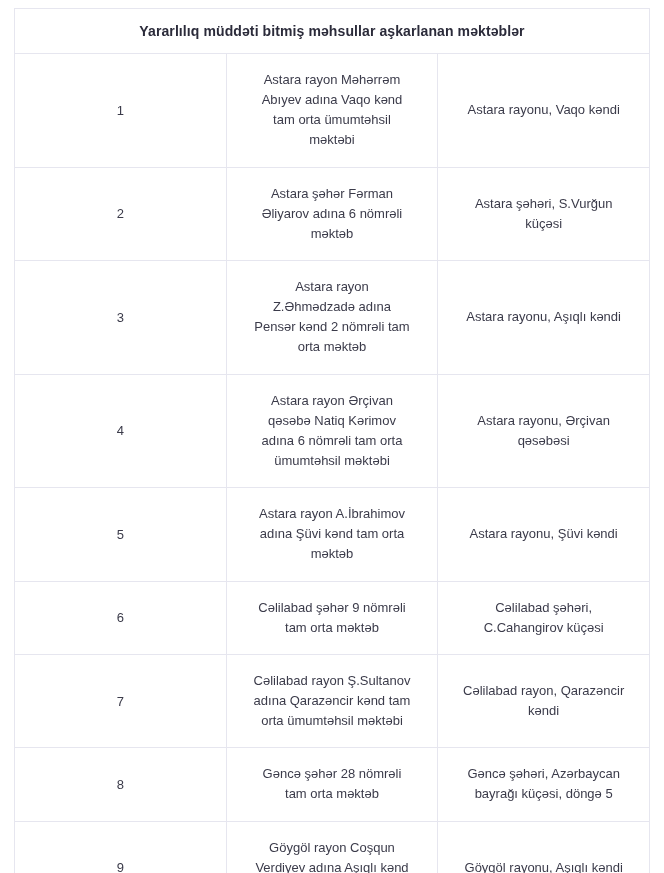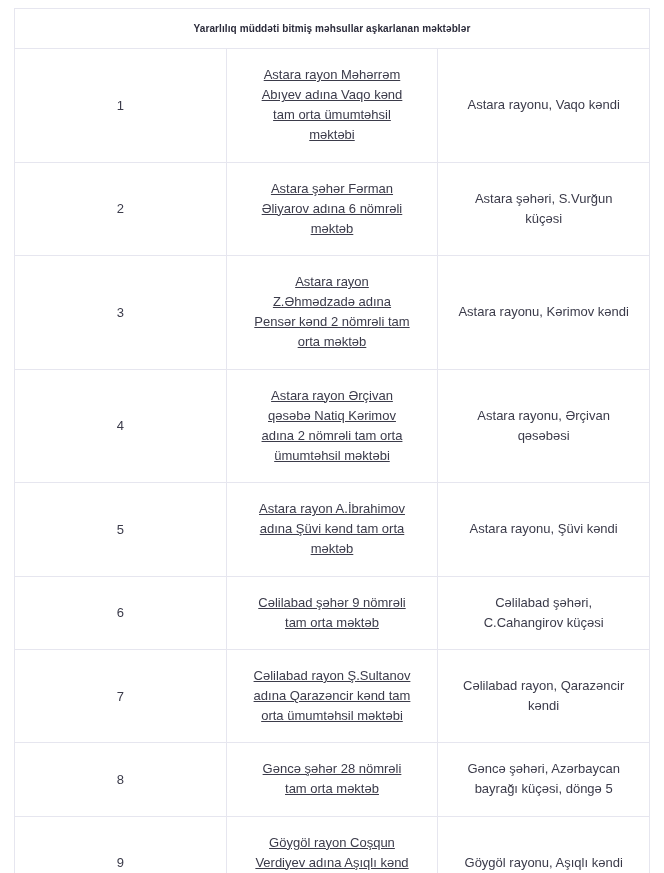--- a/index.html
+++ b/index.html
@@ -25,41 +25,40 @@
     table-layout: fixed;
     border: 1px solid #e6e6ef;
   }
   table.data-table td,
   table.data-table th {
     border: 1px solid #e6e6ef;
     vertical-align: middle;
   }
   .title-cell {
     text-align: center;
-    font-size: 10px;
+    font-size: 14px;
     font-weight: bold;
     color: #2b2b3a;
     padding: 14px 10px 14px 10px;
     letter-spacing: 0.1px;
   }
   .num-cell {
     width: 42px;
     text-align: center;
     font-size: 13px;
     color: #3b3b4a;
     padding: 10px 2px;
   }
   .name-cell {
     width: 360px;
     text-align: center;
     font-size: 13px;
     line-height: 1.55;
     color: #3b3b4a;
     padding: 16px 26px;
-    text-decoration: underline;
   }
   .addr-cell {
     text-align: center;
     font-size: 13px;
     line-height: 1.55;
     color: #3b3b4a;
     padding: 16px 18px;
   }
 </style>
 </head>
@@ -79,25 +78,25 @@
         <td class="addr-cell">Astara rayonu, Vaqo kəndi</td>
       </tr>
       <tr>
         <td class="num-cell">2</td>
         <td class="name-cell">Astara şəhər Fərman Əliyarov adına 6 nömrəli məktəb</td>
         <td class="addr-cell">Astara şəhəri, S.Vurğun küçəsi</td>
       </tr>
       <tr>
         <td class="num-cell">3</td>
         <td class="name-cell">Astara rayon Z.Əhmədzadə adına Pensər kənd 2 nömrəli tam orta məktəb</td>
-        <td class="addr-cell">Astara rayonu, Kərimov kəndi</td>
+        <td class="addr-cell">Astara rayonu, Aşıqlı kəndi</td>
       </tr>
       <tr>
         <td class="num-cell">4</td>
-        <td class="name-cell">Astara rayon Ərçivan qəsəbə Natiq Kərimov adına 2 nömrəli tam orta ümumtəhsil məktəbi</td>
+        <td class="name-cell">Astara rayon Ərçivan qəsəbə Natiq Kərimov adına 6 nömrəli tam orta ümumtəhsil məktəbi</td>
         <td class="addr-cell">Astara rayonu, Ərçivan qəsəbəsi</td>
       </tr>
       <tr>
         <td class="num-cell">5</td>
         <td class="name-cell">Astara rayon A.İbrahimov adına Şüvi kənd tam orta məktəb</td>
         <td class="addr-cell">Astara rayonu, Şüvi kəndi</td>
       </tr>
       <tr>
         <td class="num-cell">6</td>
         <td class="name-cell">Cəlilabad şəhər 9 nömrəli tam orta məktəb</td>

